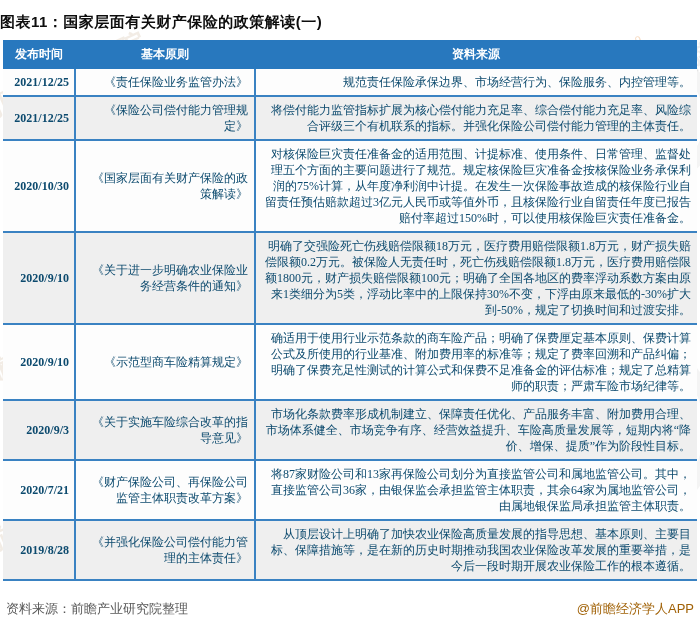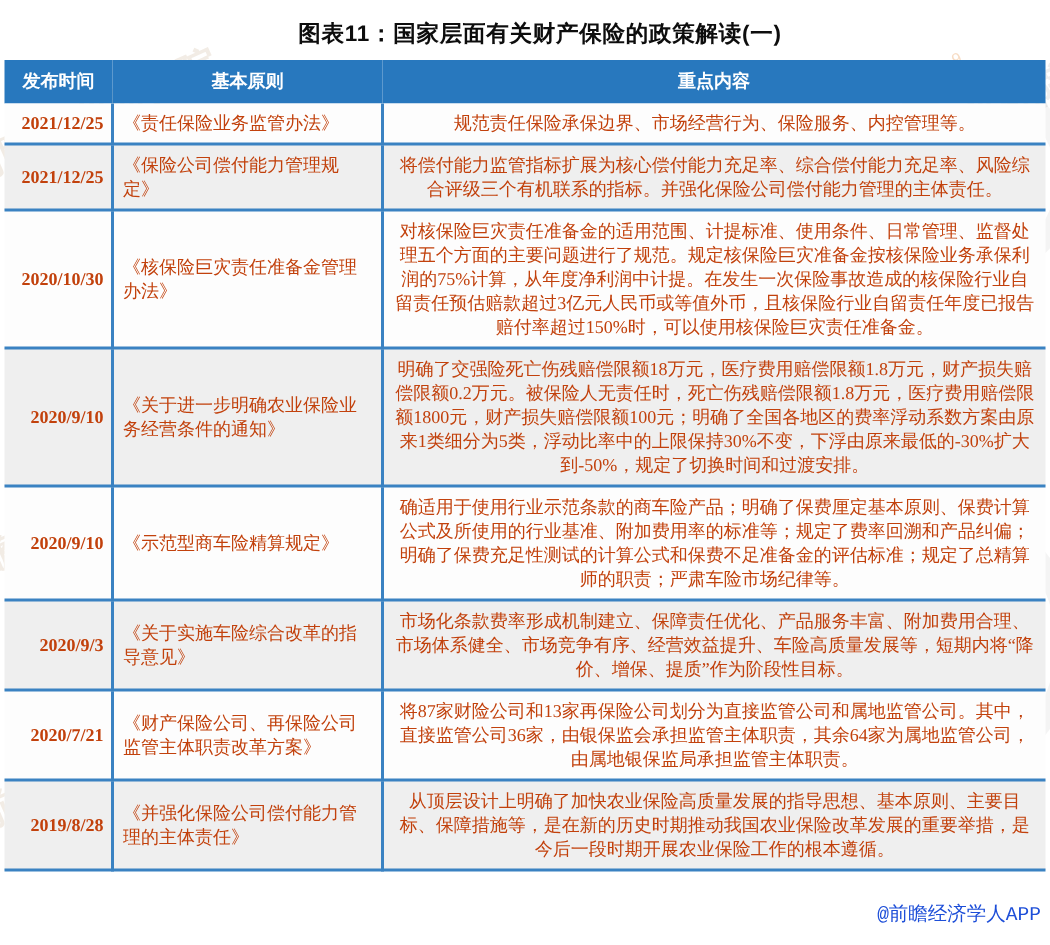--- a/index.html
+++ b/index.html
@@ -2,55 +2,55 @@
 <html><head>
 <meta charset="utf-8">
 <style>
   html,body{margin:0;padding:0;}
   body{
     width:700px;height:630px;position:relative;overflow:hidden;
     background:#ffffff;
     font-family:"Liberation Sans","DejaVu Sans",sans-serif;
   }
   .page-title{
-    text-align:center;font-weight:bold;font-size:15px;color:#0d0d0d;
-    padding-top:13px;letter-spacing:.5px;position:relative;z-index:3;padding-left:20px;
+    font-weight:bold;font-size:15px;color:#0d0d0d;
+    padding-top:13px;letter-spacing:.5px;position:relative;z-index:3;
   }
   table.policy{
     position:absolute;left:3px;top:40px;width:694px;
     border-collapse:collapse;table-layout:fixed;z-index:2;
   }
   table.policy col.c-date{width:72px;}
   table.policy col.c-name{width:180px;}
   table.policy th{
     background:#2878be;color:#ffffff;font-weight:bold;font-size:12px;
     padding:6px 4px;text-align:center;border:none;margin-left:16px;
   }
   table.policy td{
     font-family:"Liberation Serif","DejaVu Serif",serif;
-    font-size:12px;line-height:16px;color:#c2410c;
+    font-size:12px;line-height:16px;color:#0c4a6e;
     padding:5px 6px;vertical-align:middle;
     border-bottom:2px solid #3a82c2;
   }
   table.policy td.date{
     text-align:right;font-weight:bold;border-right:2px solid #3a82c2;
     padding-right:5px;white-space:nowrap;
   }
   table.policy td.name{
-    text-align:left;border-right:2px solid #3a82c2;
+    text-align:right;border-right:2px solid #3a82c2;
   }
-  table.policy td.content{text-align:center;}
+  table.policy td.content{text-align:right;}
   table.policy tr:nth-child(even) td{background:#efefef;}
   table.policy tr:nth-child(odd) td{background:#fdfdfd;}
   .footer{
     position:absolute;left:6px;right:6px;top:600px;height:20px;
     font-size:13px;z-index:3;
   }
   .footer .source{position:absolute;left:0;color:#595959;}
-  .footer .brand{position:absolute;right:0;color:#1d4ed8;font-family:Liberation Mono, monospace;}
+  .footer .brand{position:absolute;right:0;color:#a16207;}
   
   .wm-layer{position:absolute;inset:0;z-index:1;pointer-events:none;}
   .wm{
     position:absolute;font-size:26px;font-weight:bold;
     color:rgba(160,160,160,0.18);transform:rotate(-24deg);white-space:nowrap;
   }
   .wm.beige{color:rgba(205,180,150,0.25);}
   .wm-digits{
     position:absolute;font-size:11px;color:rgba(230,140,60,0.30);
     transform:rotate(-24deg);letter-spacing:6px;
@@ -82,37 +82,37 @@
 <table class="policy">
   <colgroup>
       <col class="c-date">
       <col class="c-name">
       <col>
     </colgroup>
   <thead>
     <tr>
       <th>发布时间</th>
       <th>基本原则</th>
-      <th>重点内容</th>
+      <th>资料来源</th>
     </tr>
   </thead>
   <tbody>
     <tr>
       <td class="date">2021/12/25</td>
       <td class="name">《责任保险业务监管办法》</td>
       <td class="content">规范责任保险承保边界、市场经营行为、保险服务、内控管理等。</td>
     </tr>
     <tr>
       <td class="date">2021/12/25</td>
       <td class="name">《保险公司偿付能力管理规定》</td>
       <td class="content">将偿付能力监管指标扩展为核心偿付能力充足率、综合偿付能力充足率、风险综合评级三个有机联系的指标。并强化保险公司偿付能力管理的主体责任。</td>
     </tr>
     <tr>
       <td class="date">2020/10/30</td>
-      <td class="name">《核保险巨灾责任准备金管理办法》</td>
+      <td class="name">《国家层面有关财产保险的政策解读》</td>
       <td class="content">对核保险巨灾责任准备金的适用范围、计提标准、使用条件、日常管理、监督处理五个方面的主要问题进行了规范。规定核保险巨灾准备金按核保险业务承保利润的75%计算，从年度净利润中计提。在发生一次保险事故造成的核保险行业自留责任预估赔款超过3亿元人民币或等值外币，且核保险行业自留责任年度已报告赔付率超过150%时，可以使用核保险巨灾责任准备金。</td>
     </tr>
     <tr>
       <td class="date">2020/9/10</td>
       <td class="name">《关于进一步明确农业保险业务经营条件的通知》</td>
       <td class="content">明确了交强险死亡伤残赔偿限额18万元，医疗费用赔偿限额1.8万元，财产损失赔偿限额0.2万元。被保险人无责任时，死亡伤残赔偿限额1.8万元，医疗费用赔偿限额1800元，财产损失赔偿限额100元；明确了全国各地区的费率浮动系数方案由原来1类细分为5类，浮动比率中的上限保持30%不变，下浮由原来最低的-30%扩大到-50%，规定了切换时间和过渡安排。</td>
     </tr>
     <tr>
       <td class="date">2020/9/10</td>
       <td class="name">《示范型商车险精算规定》</td>
@@ -130,14 +130,15 @@
     </tr>
     <tr>
       <td class="date">2019/8/28</td>
       <td class="name">《并强化保险公司偿付能力管理的主体责任》</td>
       <td class="content">从顶层设计上明确了加快农业保险高质量发展的指导思想、基本原则、主要目标、保障措施等，是在新的历史时期推动我国农业保险改革发展的重要举措，是今后一段时期开展农业保险工作的根本遵循。</td>
     </tr>
   </tbody>
 </table>
 
 <div class="footer">
+  <span class="source">资料来源：前瞻产业研究院整理</span>
   <span class="brand">@前瞻经济学人APP</span>
 </div>
 
 </body></html>

